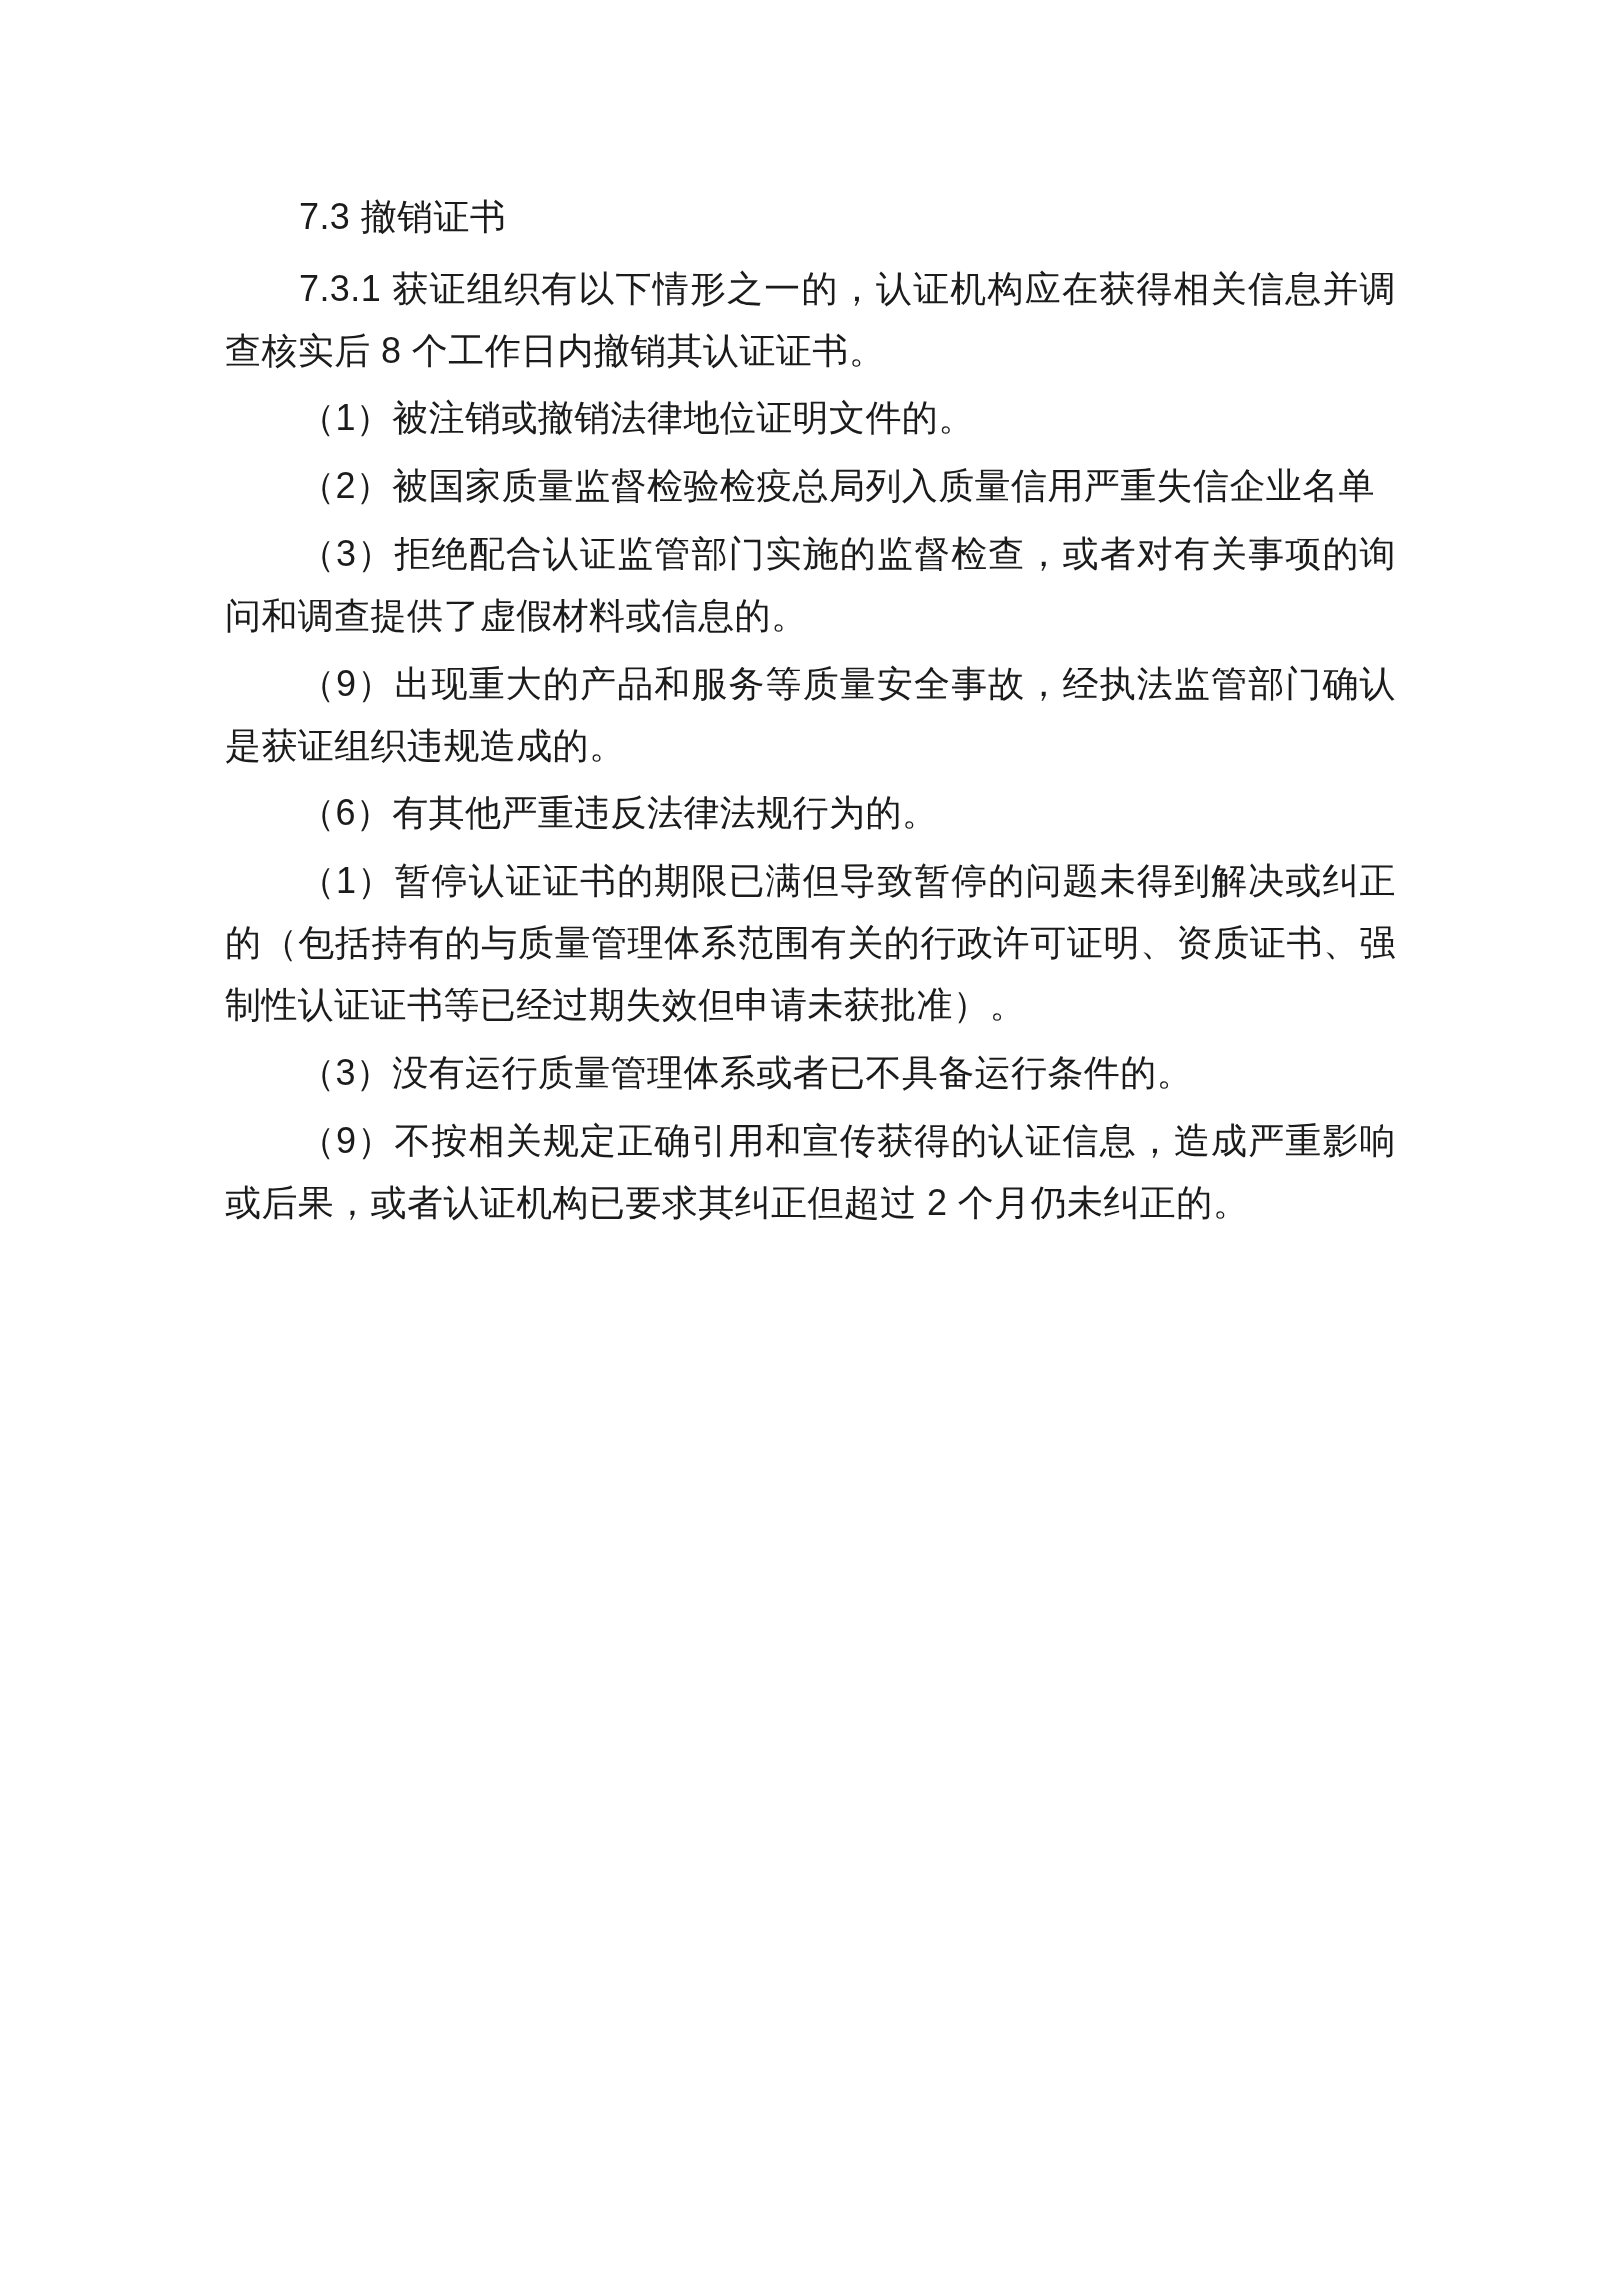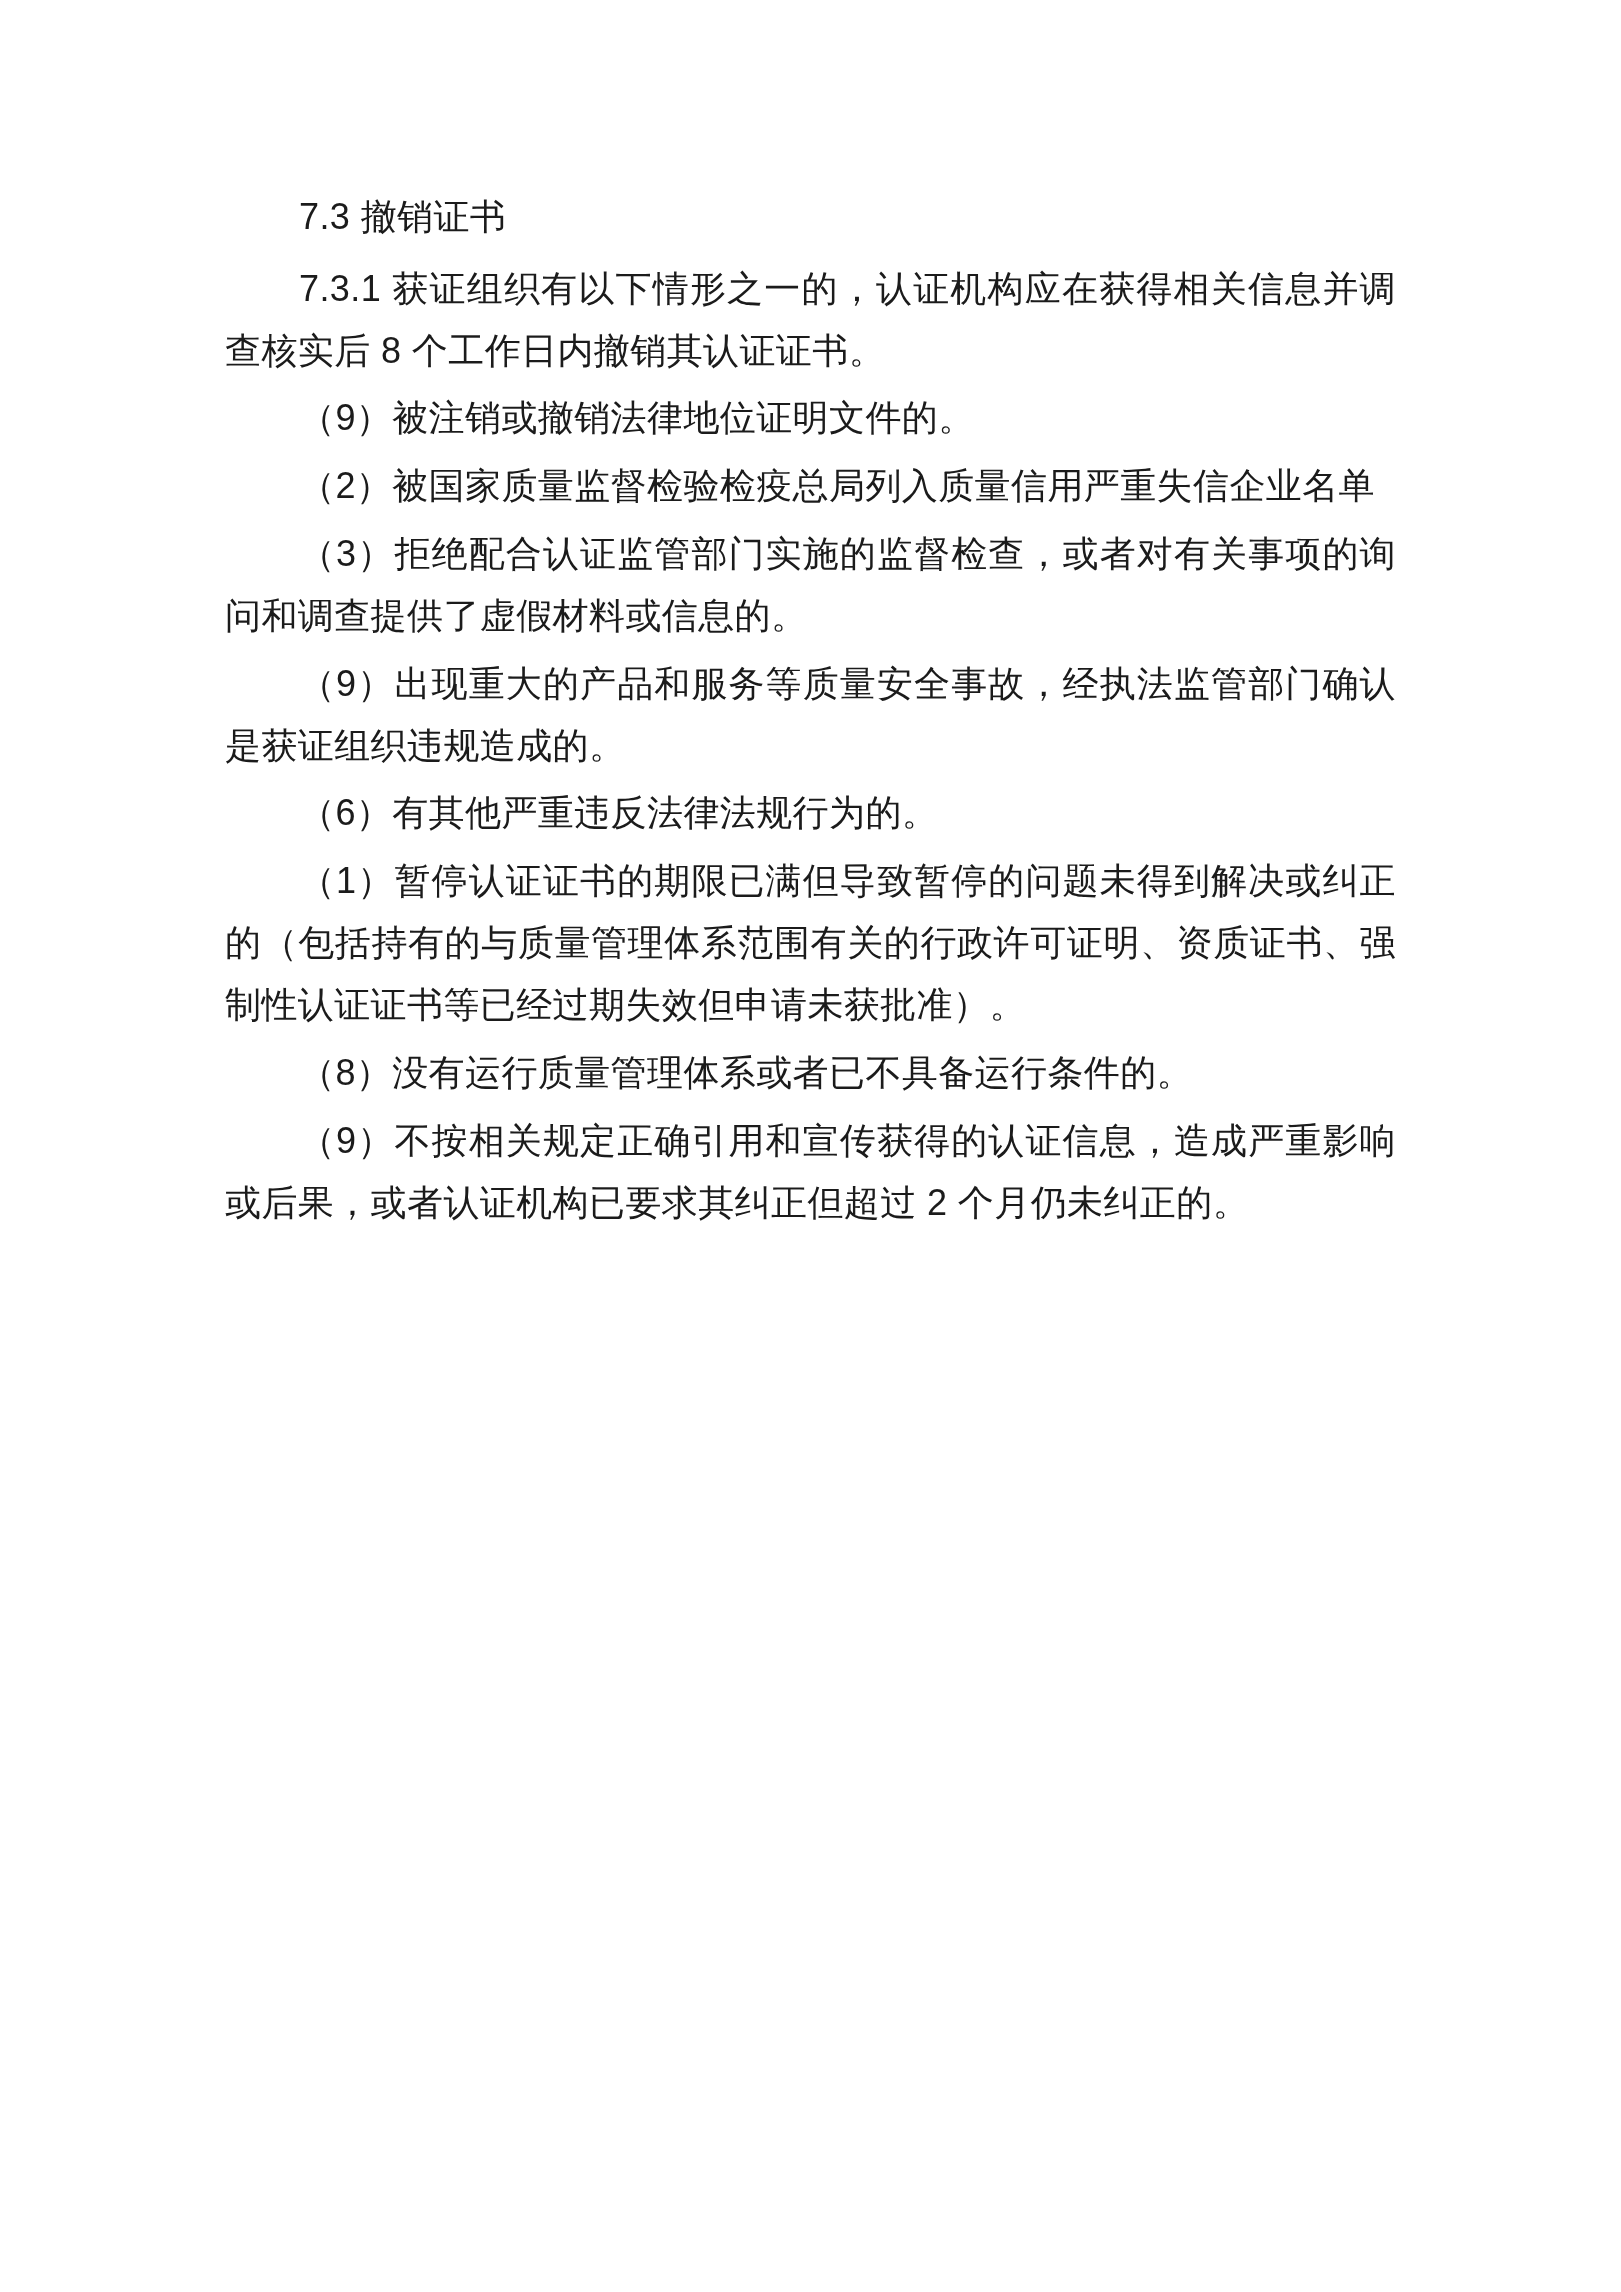--- a/index.html
+++ b/index.html
@@ -44,33 +44,33 @@
 </head>
 <body>
 
 <div class="page">
   <div class="doc-body">
 
     <p class="para heading">7.3 撤销证书</p>
 
     <p class="para indent">7.3.1 获证组织有以下情形之一的，认证机构应在获得相关信息并调查核实后 8 个工作日内撤销其认证证书。</p>
 
-    <p class="para indent">（9）被注销或撤销法律地位证明文件的。</p>
+    <p class="para indent">（1）被注销或撤销法律地位证明文件的。</p>
 
     <p class="para indent">（2）被国家质量监督检验检疫总局列入质量信用严重失信企业名单</p>
 
     <p class="para indent">（3）拒绝配合认证监管部门实施的监督检查，或者对有关事项的询问和调查提供了虚假材料或信息的。</p>
 
 
     <p class="para indent">（9）出现重大的产品和服务等质量安全事故，经执法监管部门确认是获证组织违规造成的。</p>
 
     <p class="para indent">（6）有其他严重违反法律法规行为的。</p>
 
     <p class="para indent">（1）暂停认证证书的期限已满但导致暂停的问题未得到解决或纠正的（包括持有的与质量管理体系范围有关的行政许可证明、资质证书、强制性认证证书等已经过期失效但申请未获批准）。</p>
 
-    <p class="para indent">（8）没有运行质量管理体系或者已不具备运行条件的。</p>
+    <p class="para indent">（3）没有运行质量管理体系或者已不具备运行条件的。</p>
 
     <p class="para indent">（9）不按相关规定正确引用和宣传获得的认证信息，造成严重影响或后果，或者认证机构已要求其纠正但超过 2 个月仍未纠正的。</p>
 
 
   </div>
 </div>
 
 
 </body></html>

